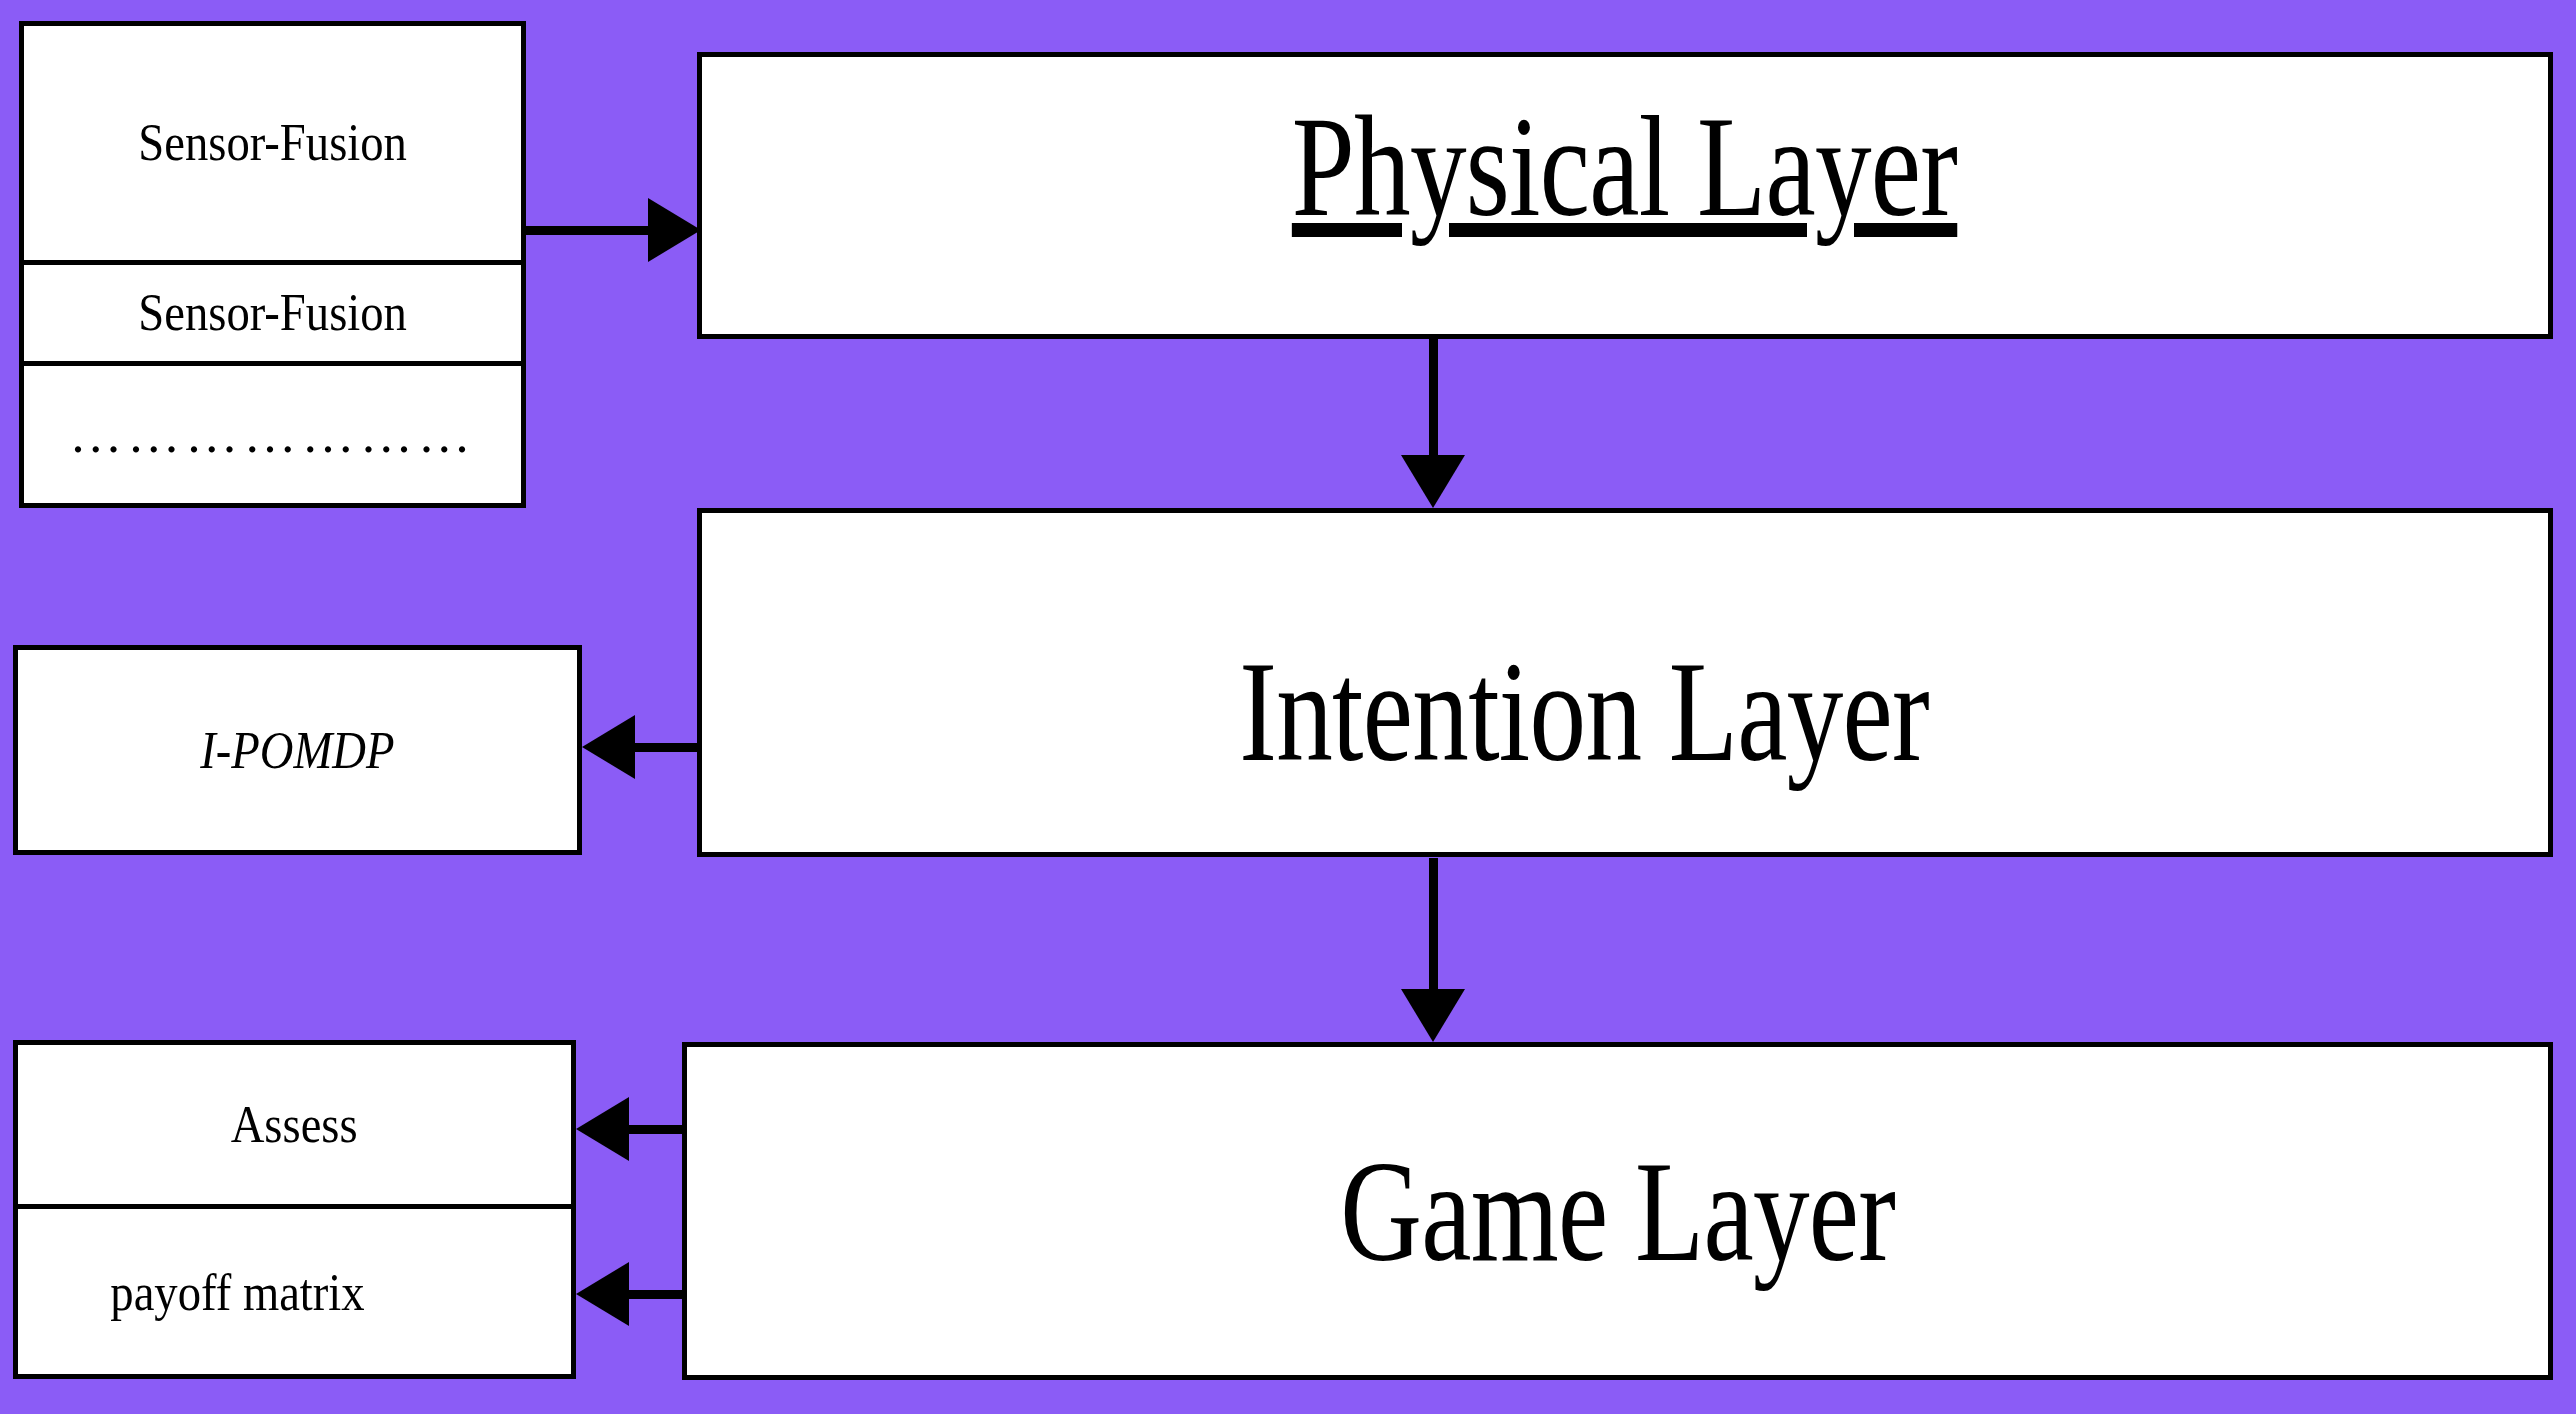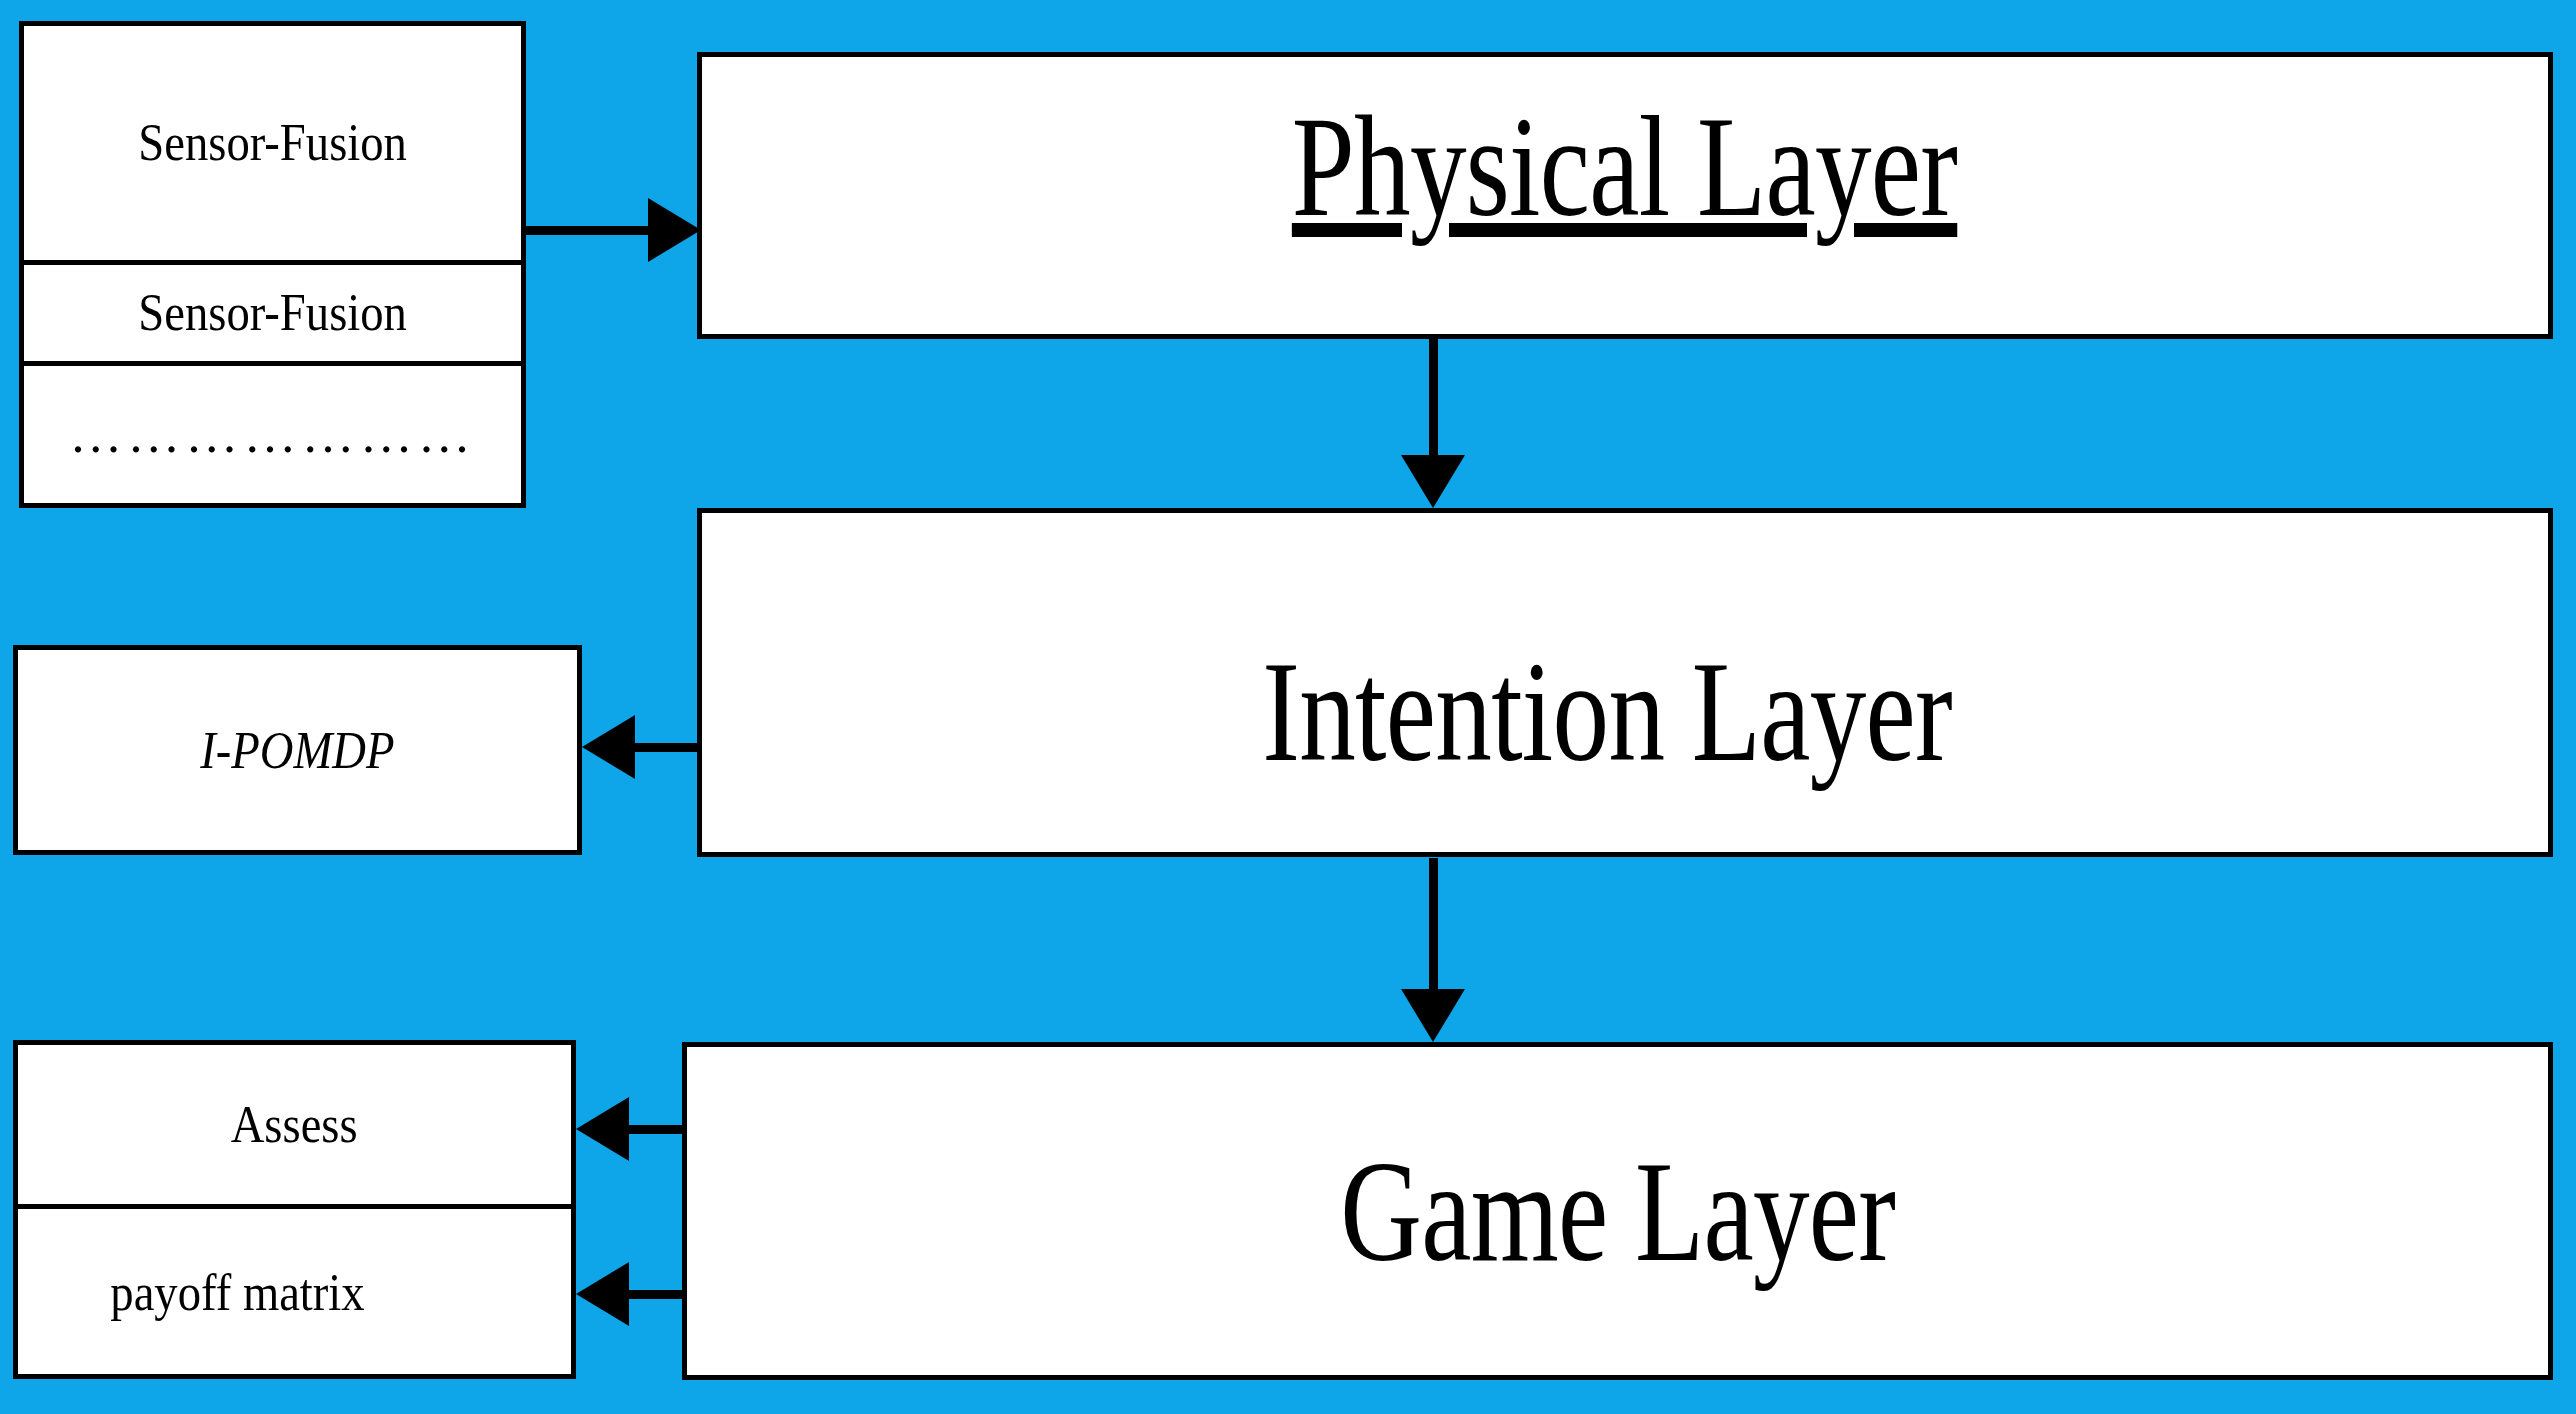--- a/index.html
+++ b/index.html
@@ -1,20 +1,20 @@
 <!DOCTYPE html>
 <html style="font-size:13.6px"><head>
 <meta charset="utf-8">
 <style>
   html,body{margin:0;padding:0;background:#ffffff;}
   #canvas{
     position:relative;
     width:2576px;
     height:1414px;
-    background:#0ea5e9;
+    background:#8b5cf6;
     overflow:hidden;
     font-family:"Liberation Serif","DejaVu Serif",serif;
     color:#000000;
   }
   .box{
     position:absolute;
     box-sizing:border-box;
     border:5.1px solid #000000;
     background:#ffffff;
   }
@@ -106,21 +106,21 @@
   </div>
   <div class="cell" style="left:697px; top:60px; width:1856px; height:213px;text-decoration:underline;">
     <span class="layer-label">Physical Layer</span>
   </div>
 
   <div class="vline" style="left:1429px; top:339px; height:121px;"></div>
   <div class="arrow-down" style="left:1401px; top:455px;"></div>
 
   <div class="box" style="left:697px; top:508px; width:1856px; height:349px;">
   </div>
-  <div class="cell" style="left:679px; top:508px; width:1856px; height:407px;">
+  <div class="cell" style="left:656px; top:508px; width:1856px; height:407px;">
     <span class="layer-label">Intention Layer</span>
   </div>
 
   <div class="hline" style="left:635px; top:743px; width:64px;"></div>
   <div class="arrow-left" style="left:582px; top:715px;"></div>
 
   <div class="box" style="left:12.8px; top:645px; width:569px; height:210px;">
   </div>
   <div class="cell" style="left:12.8px; top:645px; width:569px; height:210px;font-style:italic;">
     <span class="small-label">I-POMDP</span>

